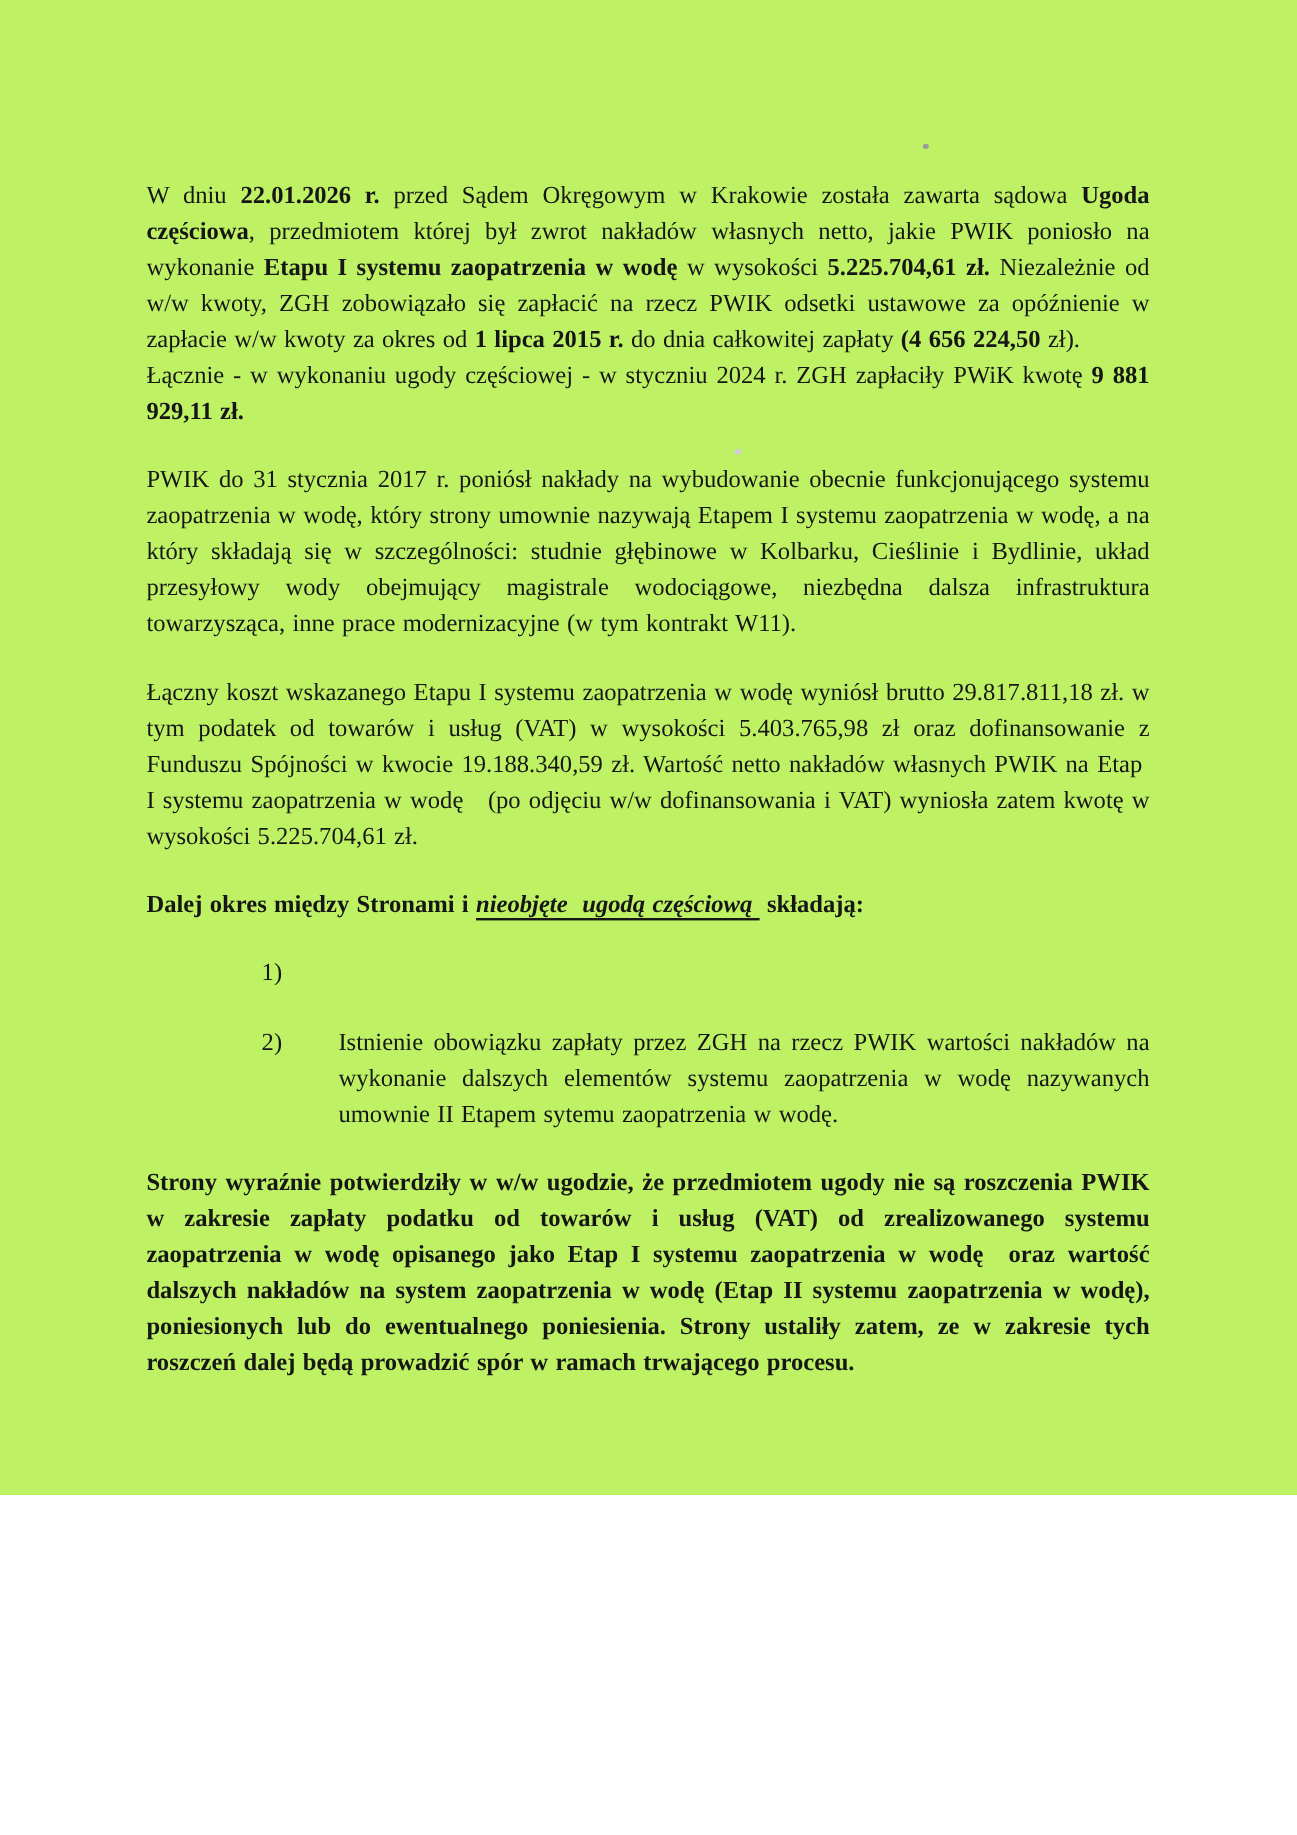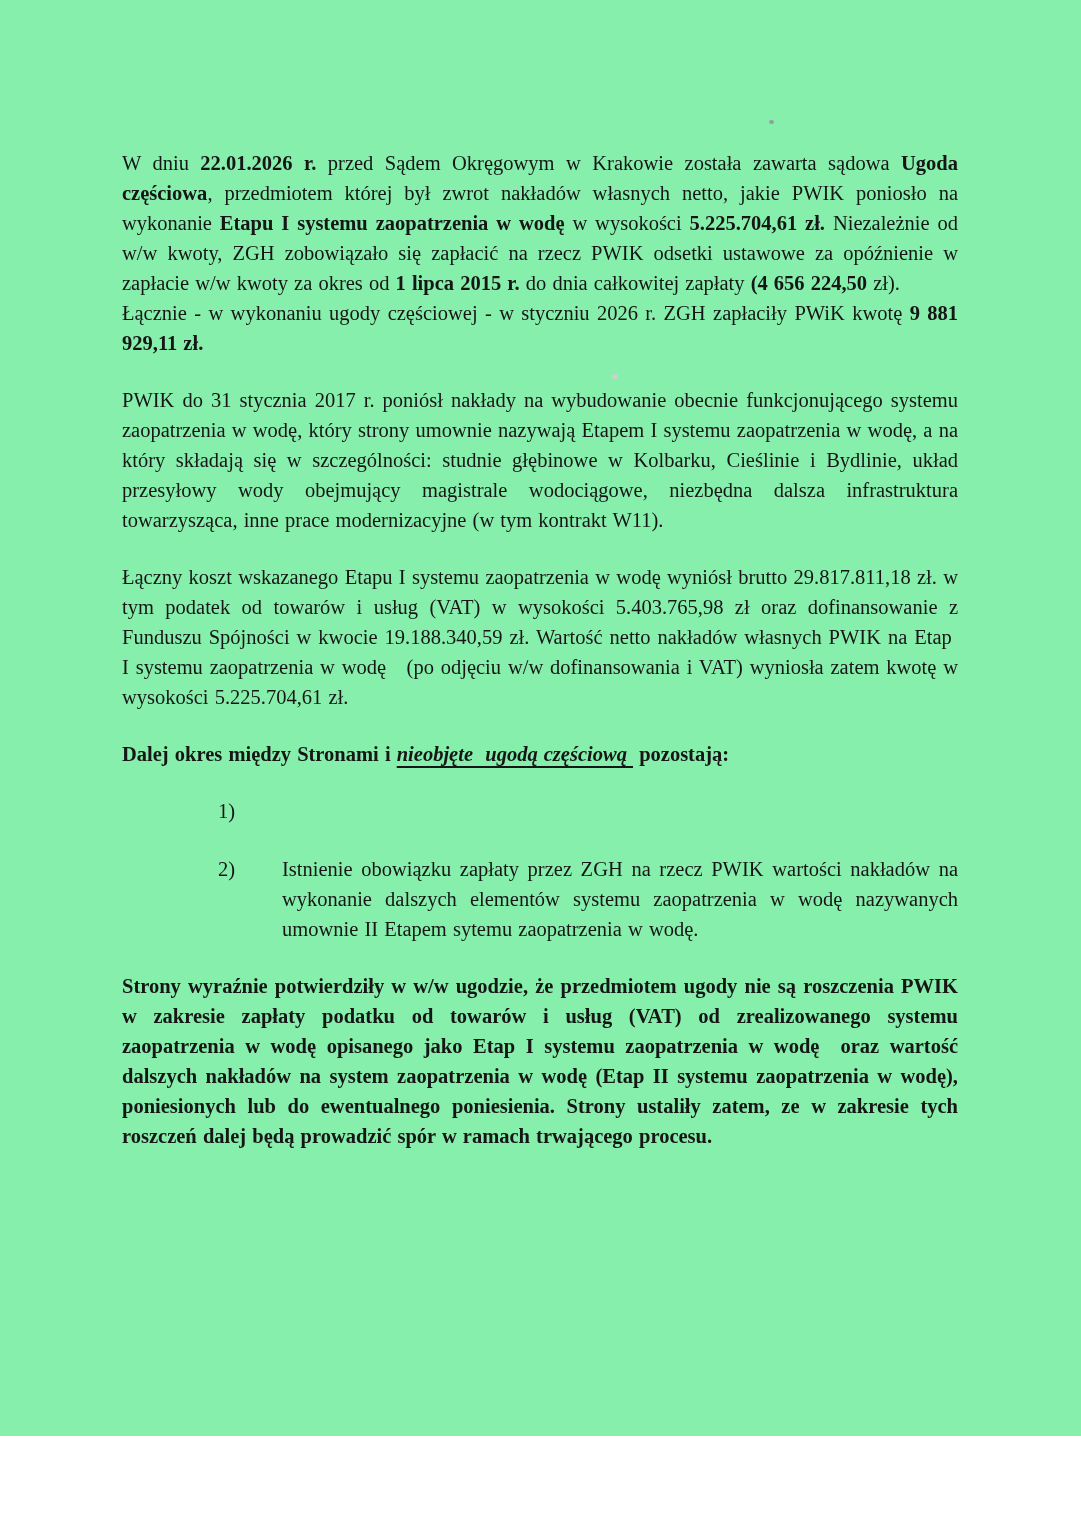--- a/index.html
+++ b/index.html
@@ -3,22 +3,22 @@
 <meta charset="utf-8">
 <style>
   html, body {
     margin: 0;
     padding: 0;
     background: #ffffff;
   }
   .page {
     position: relative;
     width: 1081px;
-    height: 1436px;
-    background: #86efac;
+    height: 1246px;
+    background: #bef264;
     overflow: hidden;
     font-family: "Liberation Serif", serif;
     color: #161616;
   }
   .content {
     position: absolute;
     left: 122px;
     top: 148px;
     width: 836px;
   }
@@ -75,28 +75,28 @@
 </style>
 </head>
 <body>
 
 <div class="page">
 
   <div class="content">
 
     <p class="para no-gap"><span>W dniu </span><span class="b">22.01.2026 r.</span><span> przed Sądem Okręgowym w Krakowie została zawarta sądowa </span><span class="b">Ugoda częściowa</span><span>, przedmiotem której był zwrot nakładów własnych netto, jakie PWIK poniosło na wykonanie </span><span class="b">Etapu I systemu zaopatrzenia w wodę</span><span> w wysokości </span><span class="b">5.225.704,61 zł.</span><span> Niezależnie od w/w kwoty, ZGH zobowiązało się zapłacić na rzecz PWIK odsetki ustawowe za opóźnienie w zapłacie w/w kwoty za okres od </span><span class="b">1 lipca 2015 r.</span><span> do dnia całkowitej zapłaty </span><span class="b">(4 656 224,50</span><span> zł).</span></p>
 
-    <p class="para"><span>Łącznie - w wykonaniu ugody częściowej - w styczniu 2026 r. ZGH zapłaciły PWiK kwotę </span><span class="b">9 881 929,11 zł.</span></p>
+    <p class="para"><span>Łącznie - w wykonaniu ugody częściowej - w styczniu 2024 r. ZGH zapłaciły PWiK kwotę </span><span class="b">9 881 929,11 zł.</span></p>
 
     <p class="para"><span>PWIK do 31 stycznia 2017 r. poniósł nakłady na wybudowanie obecnie funkcjonującego systemu zaopatrzenia w wodę, który strony umownie nazywają Etapem I systemu zaopatrzenia w wodę, a na który składają się w szczególności: studnie głębinowe w Kolbarku, Cieślinie i Bydlinie, układ przesyłowy wody obejmujący magistrale wodociągowe, niezbędna dalsza infrastruktura towarzysząca, inne prace modernizacyjne (w tym kontrakt W11).</span></p>
 
     <p class="para"><span>Łączny koszt wskazanego Etapu I systemu zaopatrzenia w wodę wyniósł brutto 29.817.811,18 zł. w tym podatek od towarów i usług (VAT) w wysokości 5.403.765,98 zł oraz dofinansowanie z Funduszu Spójności w kwocie 19.188.340,59 zł. Wartość netto nakładów własnych PWIK na Etap&nbsp; I systemu zaopatrzenia w wodę &nbsp; (po odjęciu w/w dofinansowania i VAT) wyniosła zatem kwotę w wysokości 5.225.704,61 zł.</span></p>
 
 
-    <p class="para heading"><span class="b">Dalej okres między Stronami i </span><span class="b u">nieobjęte&nbsp; ugodą częściową&nbsp;</span><span class="b"> pozostają:</span></p>
+    <p class="para heading"><span class="b">Dalej okres między Stronami i </span><span class="b u">nieobjęte&nbsp; ugodą częściową&nbsp;</span><span class="b"> składają:</span></p>
 
     <div class="list">
       <div class="list-item">
         <span class="li-num">1)</span>
       </div>
       <div class="list-item">
         <span class="li-num">2)</span>
         <span class="li-text"><span>Istnienie obowiązku zapłaty przez ZGH na rzecz PWIK wartości nakładów na wykonanie dalszych elementów systemu zaopatrzenia w wodę nazywanych umownie II Etapem sytemu zaopatrzenia w wodę.</span></span>
       </div>
     </div>

